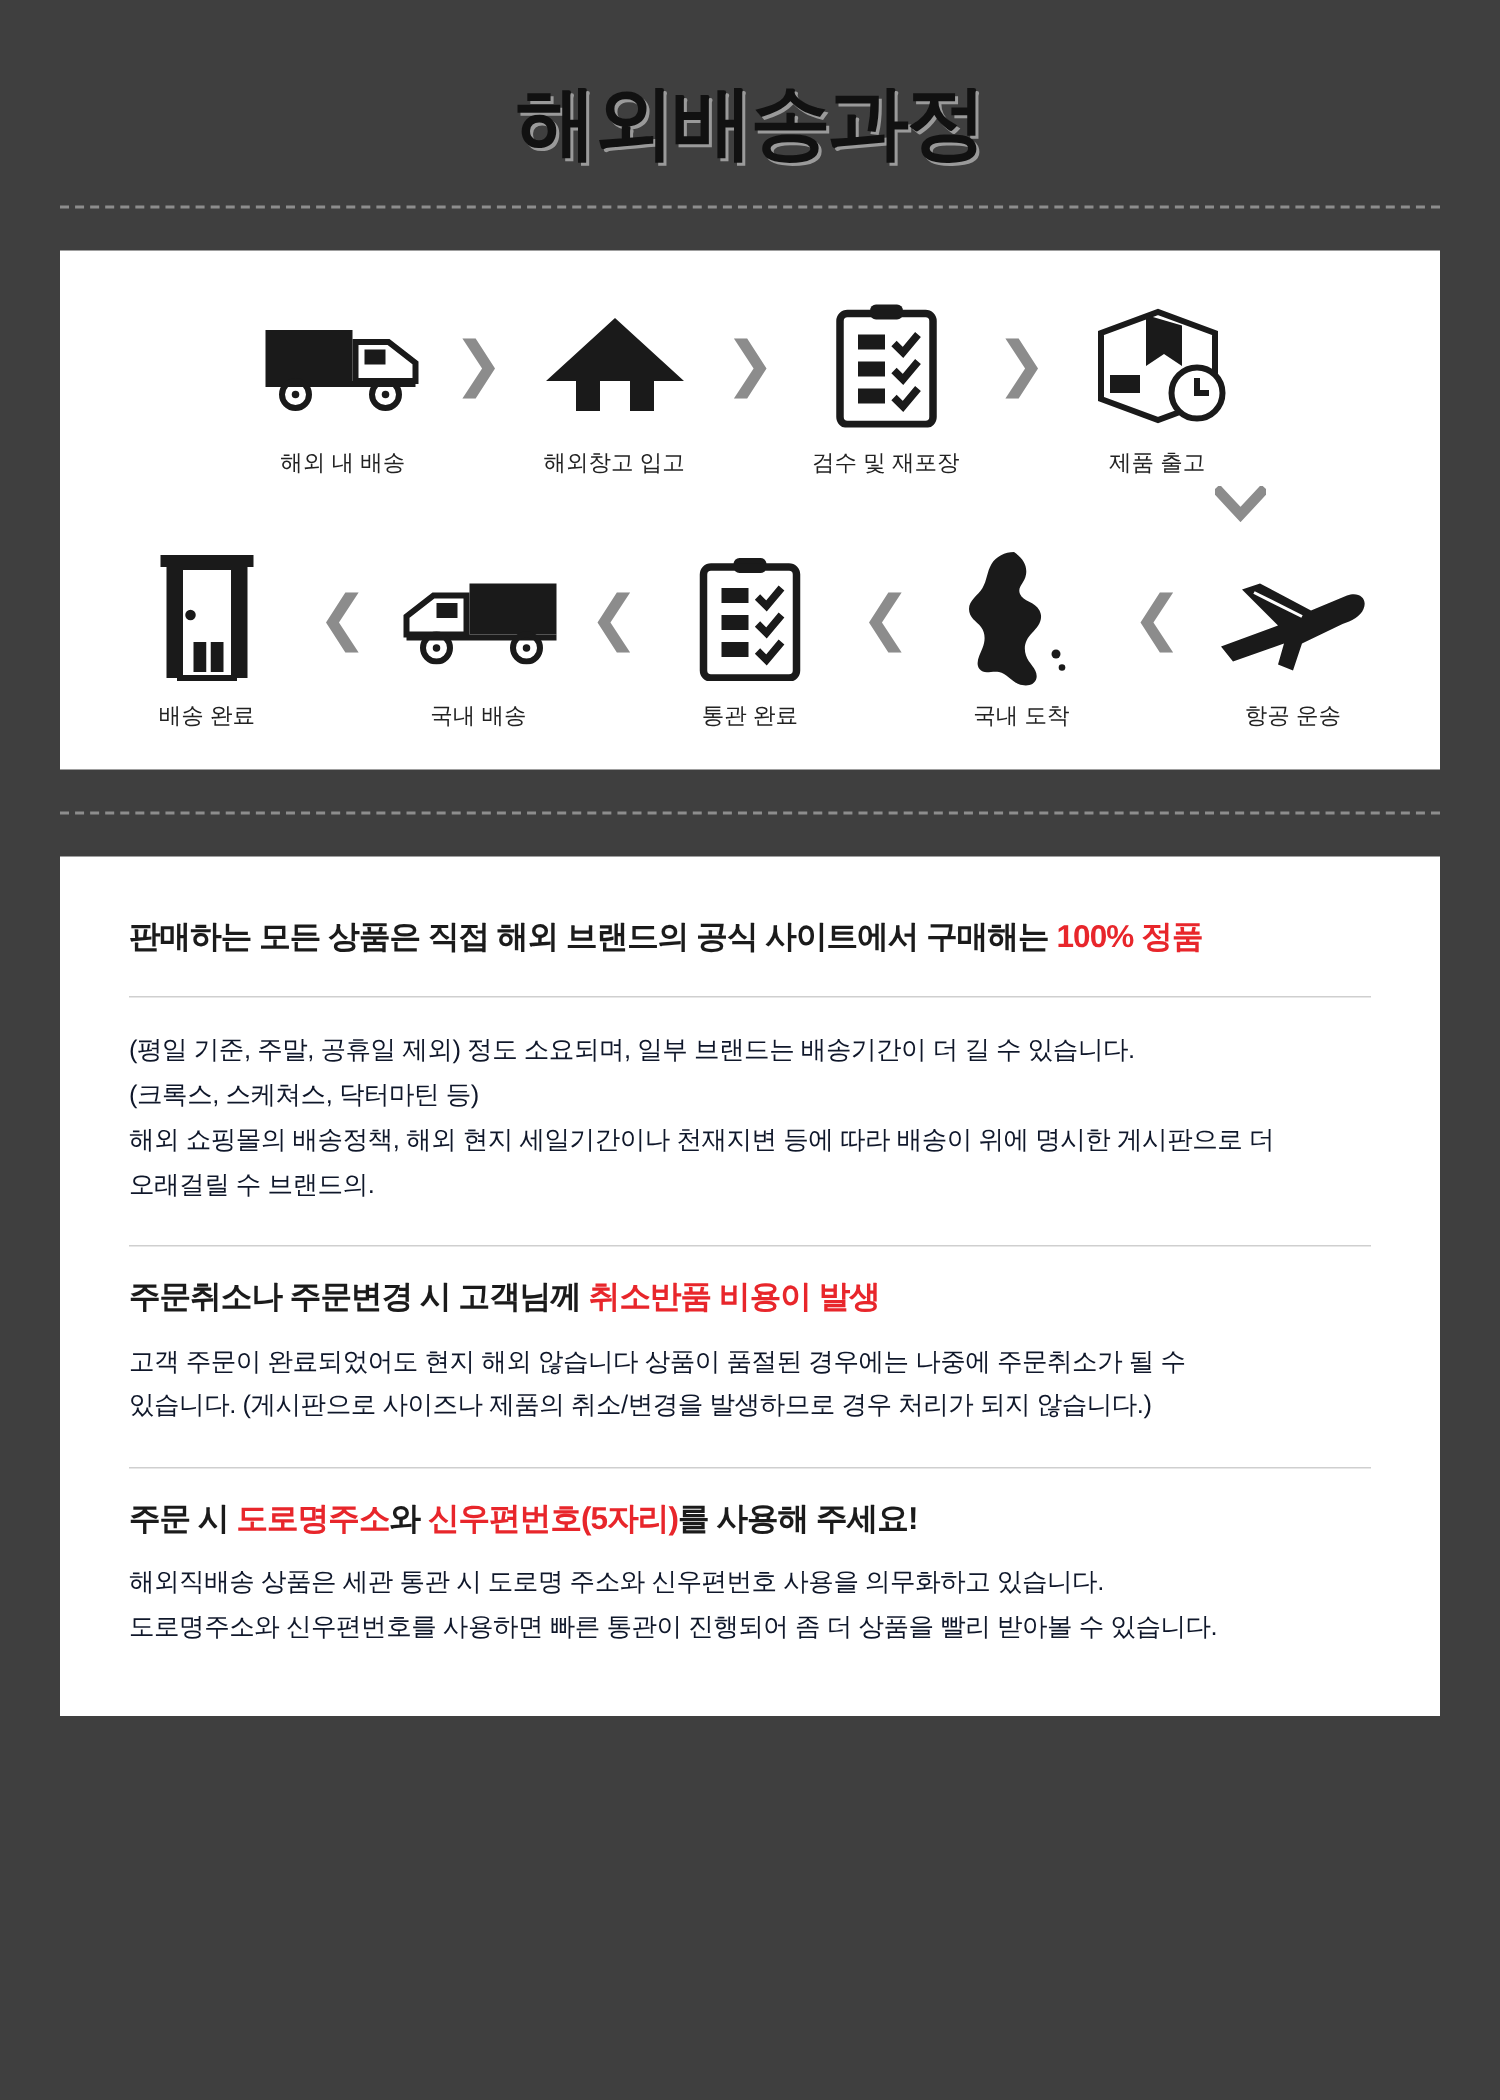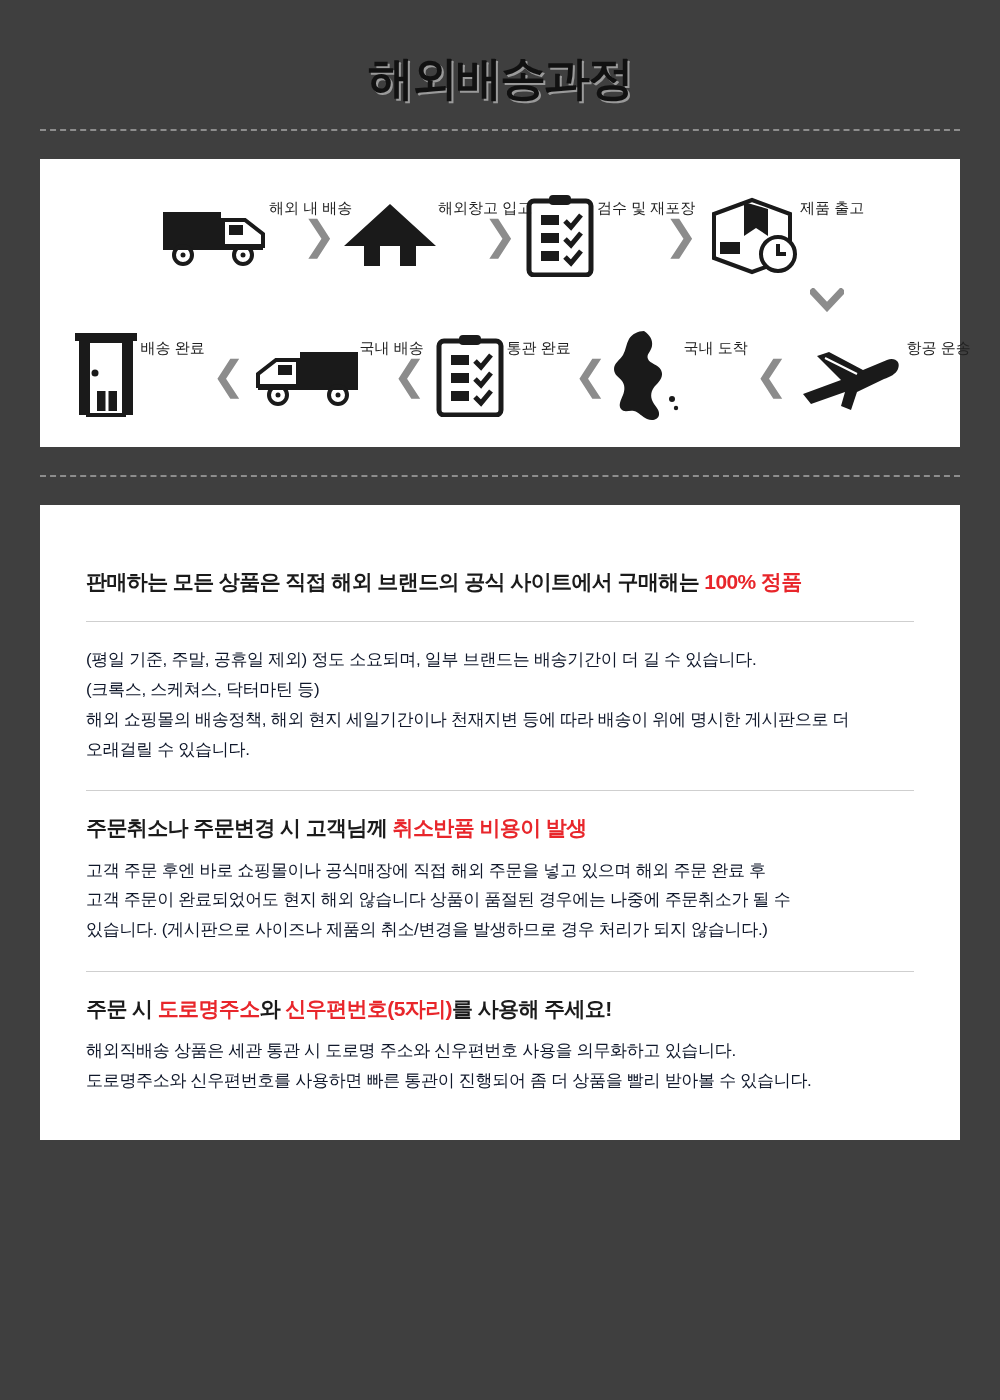--- a/index.html
+++ b/index.html
@@ -15,21 +15,21 @@
 
   
   .section-head { text-align:center; }
   .section-head .title {
     font-size:45px; font-weight:bold; color:#111;
     letter-spacing:-2px; line-height:1;
     text-shadow: 2px 2px 0 #9a9a9a;
     display:block;
   }
   #head1 { padding-top:55px; }
-  #head1 .title { font-size:46px; }
+  #head1 .title { font-size:54px; }
   #head2 .title { font-size:47px; }
 
   .divider {
     width:920px; margin:28px auto 0 auto;
     border-top:2px dashed #8d8d8d;
     height:0;
   }
 
   
   .card {
@@ -38,42 +38,42 @@
     width:920px;
   }
   #flow-card { margin-top:28px; padding:30px 0 26px 0; }
   #notice-card { margin-top:28px; padding:40px 46px 40px 46px; }
 
   
   .flow-row {
     display:flex; align-items:flex-start; justify-content:center;
   }
   .flow-step {
-    width:135px; display:flex; flex-direction:row; align-items:flex-start;
+    width:135px; display:flex; flex-direction:column; align-items:center;
   }
   .flow-icon {
     height:92px; display:flex; align-items:center; justify-content:center;
   }
   .flow-label {
     margin-top:10px; font-size:15px; color:#222; white-space:nowrap;
   }
   .arrow {
     width:46px; height:92px; display:flex; align-items:center; justify-content:center;
     color:#8c8c8c;
   }
   .chev { font-size:40px; line-height:1; font-weight:bold; font-family:"DejaVu Sans", sans-serif; }
   .down-arrow-wrap {
     display:flex; justify-content:flex-end;
     width:920px; margin:2px auto 0 auto; padding-right:116px;
   }
   .down-arrow { color:#8c8c8c; font-size:34px; line-height:1; font-family:"DejaVu Sans", sans-serif; }
   #flow-row2 { margin-top:12px; }
 
   
-  .n-block { padding-bottom:4px;margin-top:23px; }
+  .n-block { padding-bottom:4px; }
   .n-rule { border-top:1px solid #cfcfcf; margin:22px 0 20px 0; }
   .n-head {
     font-size:21px; font-weight:bold; color:#1b1b1b; letter-spacing:-0.6px;
     line-height:1.3; margin-bottom:14px;
   }
   .n-head.nomargin { margin-bottom:12px; }
   .hl { color:#e8262b; }
   .n-body { font-size:17px; color:#0f172a; line-height:1.75; letter-spacing:-0.3px; }
   .n-body div { white-space:normal; }
   #b1 .n-head { margin-bottom:0; }
@@ -272,32 +272,31 @@
       </div>
     </div>
 
     <div class="n-rule"></div>
 
     <div class="n-block">
       <div class="n-body">
         <div>(평일 기준, 주말, 공휴일 제외) 정도 소요되며, 일부 브랜드는 배송기간이 더 길 수 있습니다.</div>
         <div>(크록스, 스케쳐스, 닥터마틴 등)</div>
         <div>해외 쇼핑몰의 배송정책, 해외 현지 세일기간이나 천재지변 등에 따라 배송이 위에 명시한 게시판으로 더</div>
-        <div>오래걸릴 수 있습니다.</div>
+        <div>오래걸릴 수 브랜드의.</div>
       </div>
     </div>
 
     <div class="n-rule"></div>
 
     <div class="n-block">
       <div class="n-head">
         <span>주문취소나 주문변경 시 고객님께 </span><span class="hl">취소반품 비용이 발생</span>
       </div>
       <div class="n-body">
-        <div>고객 주문 후엔  바로 쇼핑몰이나 공식매장에 직접 해외 주문을 넣고 있으며 해외 주문 완료 후</div>
         <div>고객 주문이 완료되었어도 현지 해외 않습니다 상품이 품절된 경우에는 나중에 주문취소가 될 수</div>
         <div>있습니다. (게시판으로 사이즈나 제품의 취소/변경을 발생하므로 경우 처리가 되지 않습니다.)</div>
       </div>
     </div>
 
     <div class="n-rule"></div>
 
     <div class="n-block">
       <div class="n-head">
         <span>주문 시 </span><span class="hl">도로명주소</span><span>와 </span><span class="hl">신우편번호(5자리)</span><span>를 사용해 주세요!</span>

